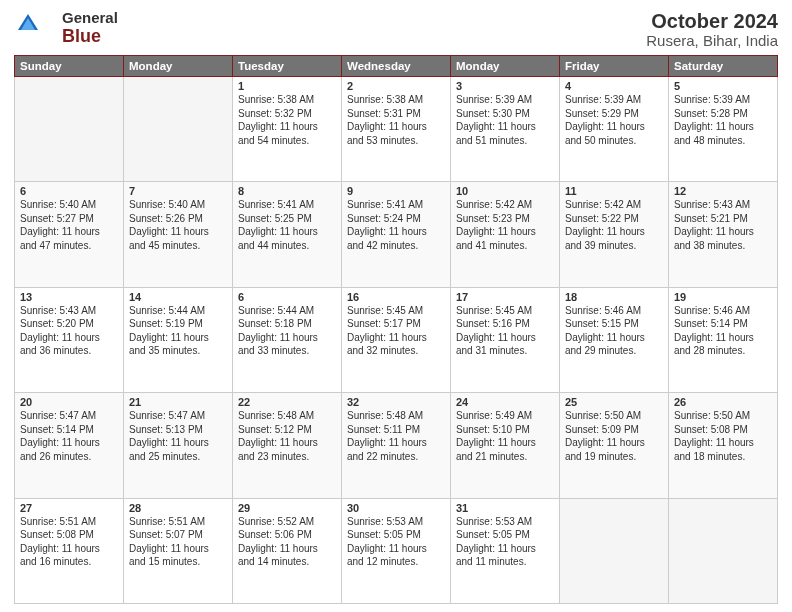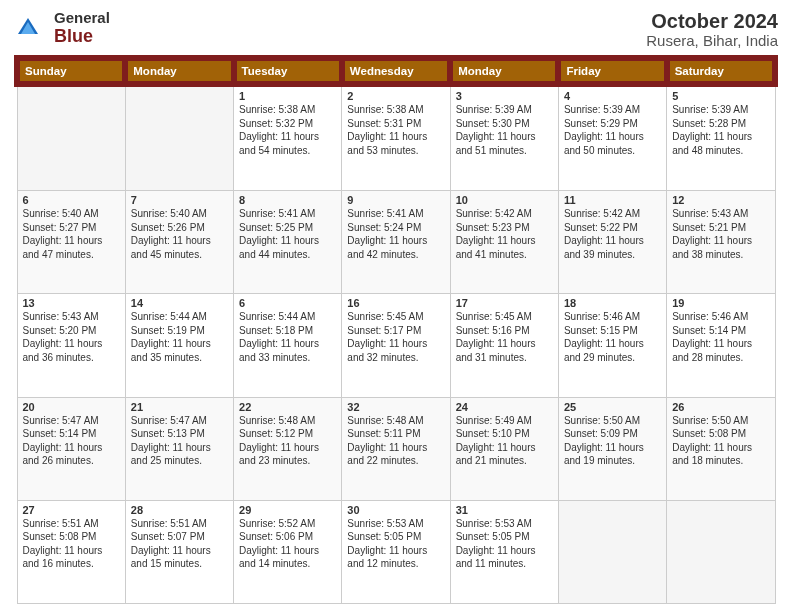--- a/index.html
+++ b/index.html
@@ -18,22 +18,21 @@
       padding: 10px 14px 8px 14px;
     }
     .header {
       display: flex;
       justify-content: space-between;
       align-items: flex-start;
       margin-bottom: 6px;
     }
     .logo {
       display: flex;
-      align-items: center;
-      gap: 12px;
+      gap: 20px;
     }
     .logo-text {
       display: flex;
       flex-direction: column;
       line-height: 1.1;
     }
     .logo-general {
       font-size: 15px;
       font-weight: bold;
       color: #333;
@@ -59,27 +58,27 @@
     .title-location {
       font-size: 15px;
       color: #555;
     }
     .calendar {
       width: 100%;
       border-collapse: collapse;
       flex: 1;
     }
     .calendar th {
-      background: #a16207;
+      background: #737373;
       color: #fff;
       font-size: 11.5px;
       font-weight: bold;
       padding: 4px 5px;
       text-align: left;
-      border: 6px solid #7f1d1d;
+      border: 1px solid #7f1d1d;
     }
     .calendar td {
       border: 1px solid #ccc;
       vertical-align: top;
       padding: 3px 5px;
       width: calc(100% / 7);
       font-size: 9.2px;
       color: #333;
       background: #fff;
     }

